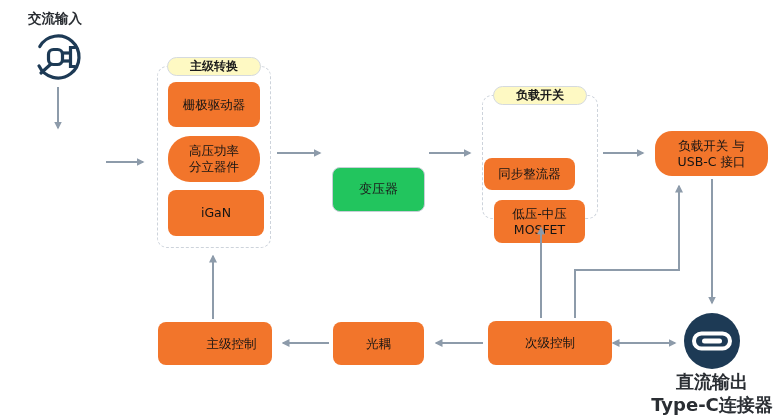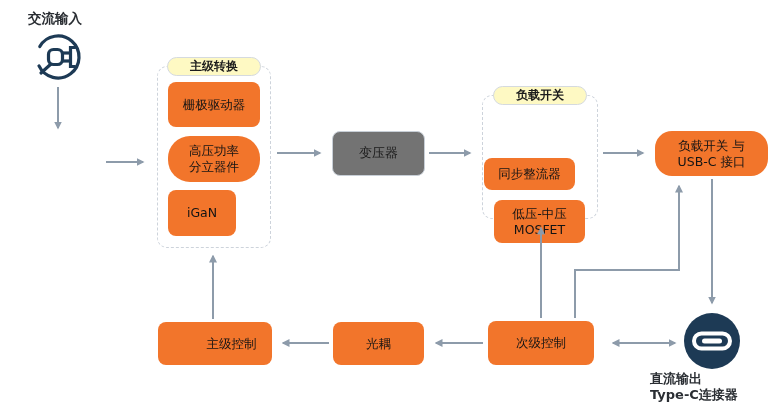--- a/index.html
+++ b/index.html
@@ -7,33 +7,33 @@
     position:relative;width:780px;height:417px;background:#ffffff;overflow:hidden;
     font-family:"DejaVu Sans","Liberation Sans",sans-serif;
   }
   .abs{position:absolute;box-sizing:border-box;}
   .block{
     display:flex;align-items:center;justify-content:center;text-align:center;
     border-radius:8px;font-weight:normal;font-size:12.5px;line-height:1.25;
     color:#141414;white-space:pre-line;
   }
   .orange{background:#F2752B;}
-  .whitebox{background:#737373;border:1.5px solid #C8CFD7;color:#1c1c1c;}
+  .whitebox{background:#22c55e;border:1.5px solid #C8CFD7;color:#1c1c1c;margin-top:36px;}
   .group{
     border:1.6px dashed #CDD3DB;border-radius:10px;background:transparent;
   }
   .pill{
     display:flex;align-items:center;justify-content:center;
     background:#fef9c3;border:1.5px solid #D5DADF;border-radius:10px;
     font-weight:bold;font-size:12px;color:#1c1c1c;z-index:3;
   }
   .flow-label{
     font-weight:bold;font-size:13.5px;color:#2A2E33;white-space:pre-line;
   }
-  .dc-label{text-align:left;font-size:13px;line-height:1.25;}
+  .dc-label{text-align:center;font-size:18px;line-height:1.25;}
   svg.overlay{position:absolute;left:0;top:0;pointer-events:none;z-index:2;}
   .icon-wrap{display:block;}
 </style>
 </head>
 <body>
 
 <div class="canvas">
 
   <svg class="overlay" width="780" height="417" viewBox="0 0 780 417">
     <defs>
@@ -68,36 +68,36 @@
       <path d="M43,16.5 L38.5,16.5 L38.5,35.5 L43,35.5" fill="none" stroke="#1D3A55" stroke-width="3.2" stroke-linecap="round"></path>
     </svg>
   </div>
 
 
   <div class="abs group" style="left:157px;top:66px;width:114px;height:182px;"></div>
   <div class="abs pill" style="left:167px;top:57px;width:94px;height:19px;">主级转换</div>
   <div class="abs block orange" style="left:168px;top:82px;width:92px;height:45px;">栅极驱动器</div>
   <div class="abs block orange" style="left:168px;top:136px;width:92px;height:46px;border-radius:22px;">高压功率
 分立器件</div>
-  <div class="abs block orange" style="left:168px;top:190px;width:68px;height:46px;">iGaN</div>
+  <div class="abs block orange" style="left:168px;top:190px;width:96px;height:46px;">iGaN</div>
 
   <div class="abs block whitebox" style="left:332px;top:131px;width:93px;height:45px;font-size:13px;">变压器</div>
 
   <div class="abs group" style="left:482px;top:95px;width:116px;height:124px;"></div>
   <div class="abs pill" style="left:493px;top:86px;width:94px;height:19px;">负载开关</div>
   <div class="abs block orange" style="left:484px;top:110px;width:91px;height:32px;margin-top:48px;">同步整流器</div>
   <div class="abs block orange" style="left:494px;top:164px;width:91px;height:43px;margin-top:36px;">低压-中压
 MOSFET</div>
 
   <div class="abs block orange" style="left:655px;top:131px;width:113px;height:45px;border-radius:17px;">负载开关 与
 USB-C 接口</div>
 
   <div class="abs block orange" style="left:158px;top:322px;width:114px;height:43px;padding-left:33px;">主级控制</div>
   <div class="abs block orange" style="left:333px;top:322px;width:91px;height:43px;">光耦</div>
-  <div class="abs block orange" style="left:488px;top:321px;width:106px;height:44px;">次级控制</div>
+  <div class="abs block orange" style="left:488px;top:321px;width:124px;height:44px;">次级控制</div>
 
   <div class="abs icon-wrap" style="left:684px;top:313px;width:56px;height:56px;">
     <svg width="56" height="56" viewBox="0 0 56 56">
       <circle cx="28" cy="28" r="28" fill="#1D3A55"></circle>
       <rect x="10" y="20.5" width="36" height="15" rx="7.5" fill="none" stroke="#ffffff" stroke-width="4"></rect>
       <rect x="18" y="25.5" width="20" height="5" rx="2.5" fill="#ffffff"></rect>
     </svg>
   </div>
   <div class="abs flow-label dc-label" style="left:650px;top:371px;width:124px;">直流输出
 Type-C连接器</div>

